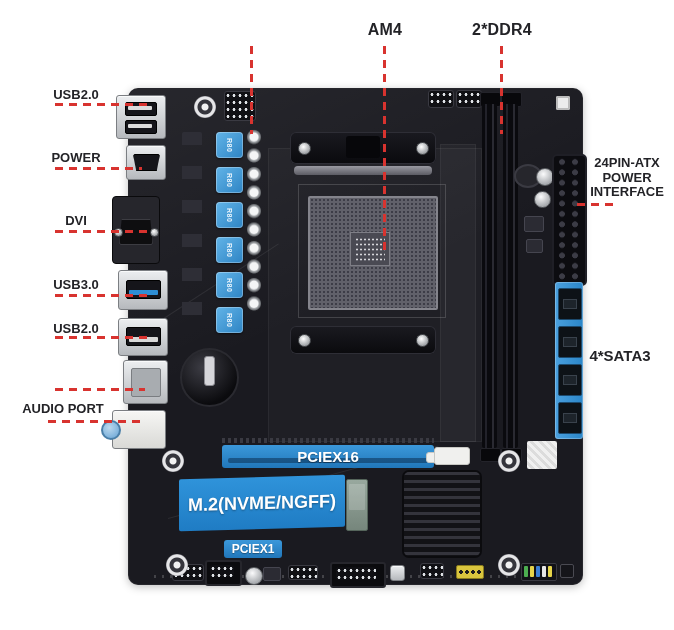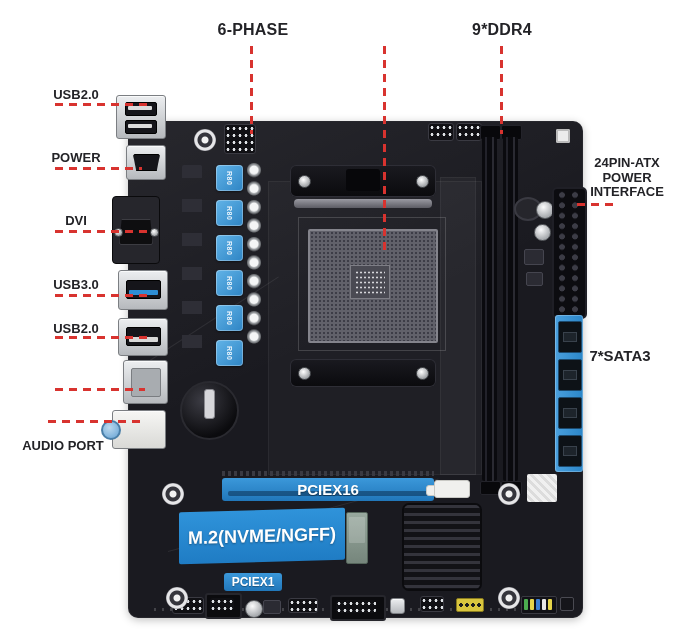--- a/index.html
+++ b/index.html
@@ -12,21 +12,21 @@
   .lbl-side{font-size:13px;}
   .lbl-sata{font-size:15px;}
   .vline{position:absolute;width:3px;z-index:5;
          background:repeating-linear-gradient(180deg,#d8332f 0 8px,transparent 8px 14px);}
   .hline{position:absolute;height:3px;z-index:5;
          background:repeating-linear-gradient(90deg,#d8332f 0 8px,transparent 8px 14px);}
 
   
   .board{position:absolute;left:128px;top:88px;width:455px;height:497px;border-radius:10px;z-index:1;
          background:linear-gradient(155deg,rgba(255,255,255,.06),rgba(255,255,255,0) 45%),#1a1a20;
-         box-shadow:inset 0 0 0 1px #26262c,0 2px 8px rgba(0,0,0,.25);margin-top:33px;}
+         box-shadow:inset 0 0 0 1px #26262c,0 2px 8px rgba(0,0,0,.25);}
   .panel{position:absolute;background:rgba(255,255,255,.025);border:1px solid rgba(255,255,255,.05);}
   .trace{position:absolute;height:1px;background:rgba(255,255,255,.08);transform-origin:left center;}
   .edge-dots{position:absolute;background:repeating-linear-gradient(90deg,rgba(255,255,255,.18) 0 2px,transparent 2px 8px);}
 
   
   .hole{position:absolute;width:22px;height:22px;border-radius:50%;
         background:radial-gradient(circle,#f2f2f2 3px,#35353c 4px 7px,#e6e6e8 8px 10px,#9a9aa0 11px);}
   .pins{position:absolute;background-color:#101014;border:1px solid #3a3a42;border-radius:3px;
         background-image:radial-gradient(circle at 3px 3.5px,#dfe2e6 1.2px,transparent 1.7px);
         background-size:6px 7px;}
@@ -275,30 +275,30 @@
   <div class="vline" style="left:500px;top:46px;height:88px;"></div>
   <div class="hline" style="left:55px;top:103px;width:93px;"></div>
   <div class="hline" style="left:55px;top:167px;width:87px;"></div>
   <div class="hline" style="left:55px;top:230px;width:92px;"></div>
   <div class="hline" style="left:55px;top:294px;width:92px;"></div>
   <div class="hline" style="left:55px;top:336px;width:95px;"></div>
   <div class="hline" style="left:55px;top:388px;width:90px;"></div>
   <div class="hline" style="left:48px;top:420px;width:92px;"></div>
   <div class="hline" style="left:577px;top:203px;width:38px;"></div>
 
-  <div class="lbl lbl-top" style="left:193px;top:21px;width:120px;">6-PHASE</div>
-  <div class="lbl lbl-top" style="left:450px;top:21px;width:104px;">9*DDR4</div>
+  <div class="lbl lbl-top" style="left:335px;top:21px;width:100px;">AM4</div>
+  <div class="lbl lbl-top" style="left:450px;top:21px;width:104px;">2*DDR4</div>
 
   <div class="lbl lbl-side" style="left:26px;top:88px;width:100px;">USB2.0</div>
   <div class="lbl lbl-side" style="left:26px;top:151px;width:100px;">POWER</div>
   <div class="lbl lbl-side" style="left:26px;top:214px;width:100px;">DVI</div>
   <div class="lbl lbl-side" style="left:26px;top:278px;width:100px;">USB3.0</div>
   <div class="lbl lbl-side" style="left:26px;top:322px;width:100px;">USB2.0</div>
-  <div class="lbl lbl-side" style="left:13px;top:402px;width:100px;margin-top:37px;">AUDIO PORT</div>
+  <div class="lbl lbl-side" style="left:13px;top:402px;width:100px;">AUDIO PORT</div>
 
   <div class="lbl lbl-side" style="left:578px;top:156px;width:98px;">
     <div>24PIN-ATX</div>
     <div>POWER</div>
     <div>INTERFACE</div>
   </div>
-  <div class="lbl lbl-sata" style="left:570px;top:348px;width:100px;">7*SATA3</div>
+  <div class="lbl lbl-sata" style="left:570px;top:348px;width:100px;">4*SATA3</div>
 
 </div>
 
 </body></html>

